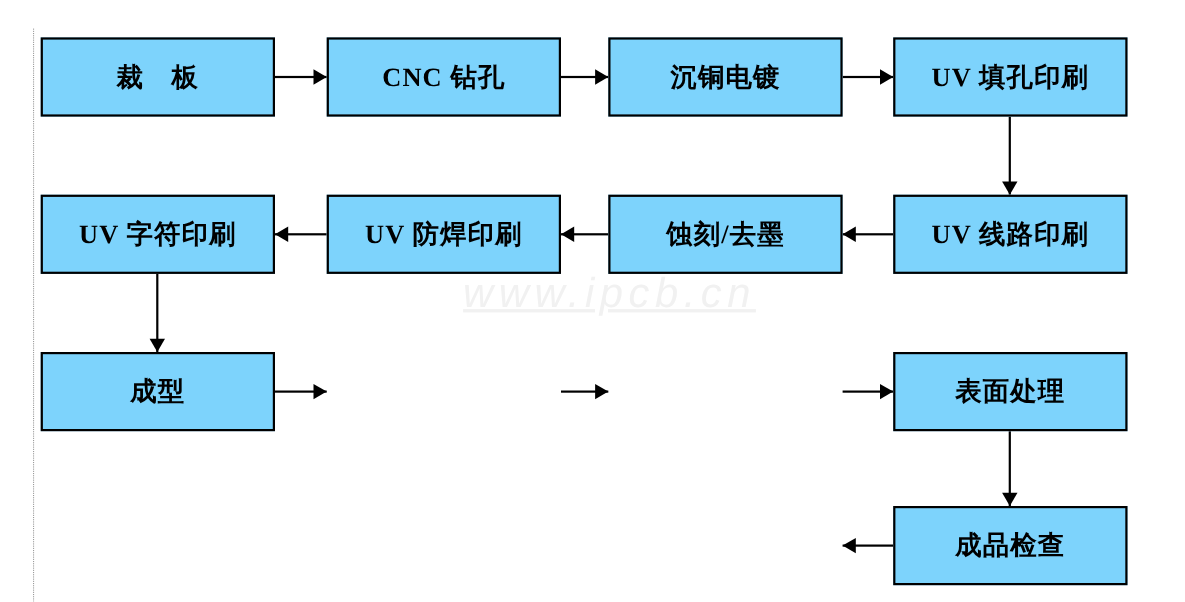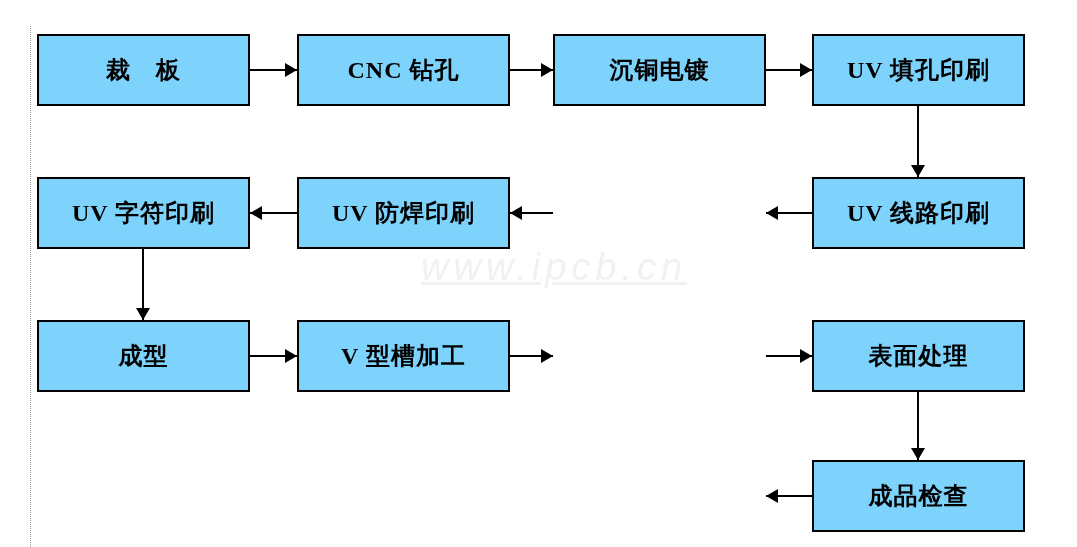--- a/index.html
+++ b/index.html
@@ -99,32 +99,32 @@
   <div class="node r1 c3">
     <span>沉铜电镀</span>
   </div>
   <div class="node r1 c4">
     <span>UV 填孔印刷</span>
   </div>
 
   <div class="node r2 c4">
     <span>UV 线路印刷</span>
   </div>
+  <div class="node r2 c3">
+    <span>蚀刻/去墨</span>
+  </div>
   <div class="node r2 c2">
     <span>UV 防焊印刷</span>
   </div>
   <div class="node r2 c1">
     <span>UV 字符印刷</span>
   </div>
 
   <div class="node r3 c1">
     <span>成型</span>
-  </div>
-  <div class="node r3 c2">
-    <span>V 型槽加工</span>
   </div>
   <div class="node r3 c4">
     <span>表面处理</span>
   </div>
 
   <div class="node r4 c4">
     <span>成品检查</span>
   </div>
 
   <div class="arrow-h right e1"></div>

